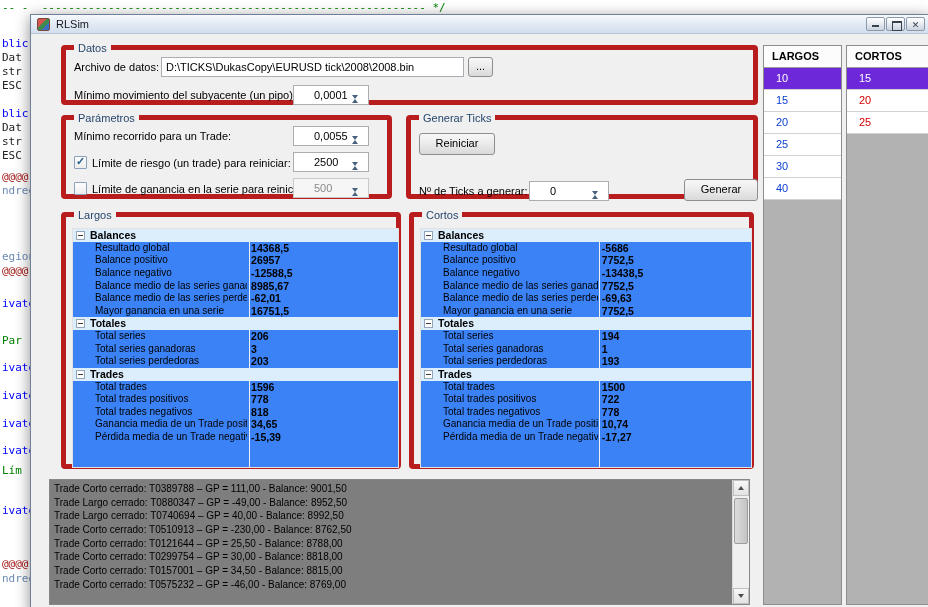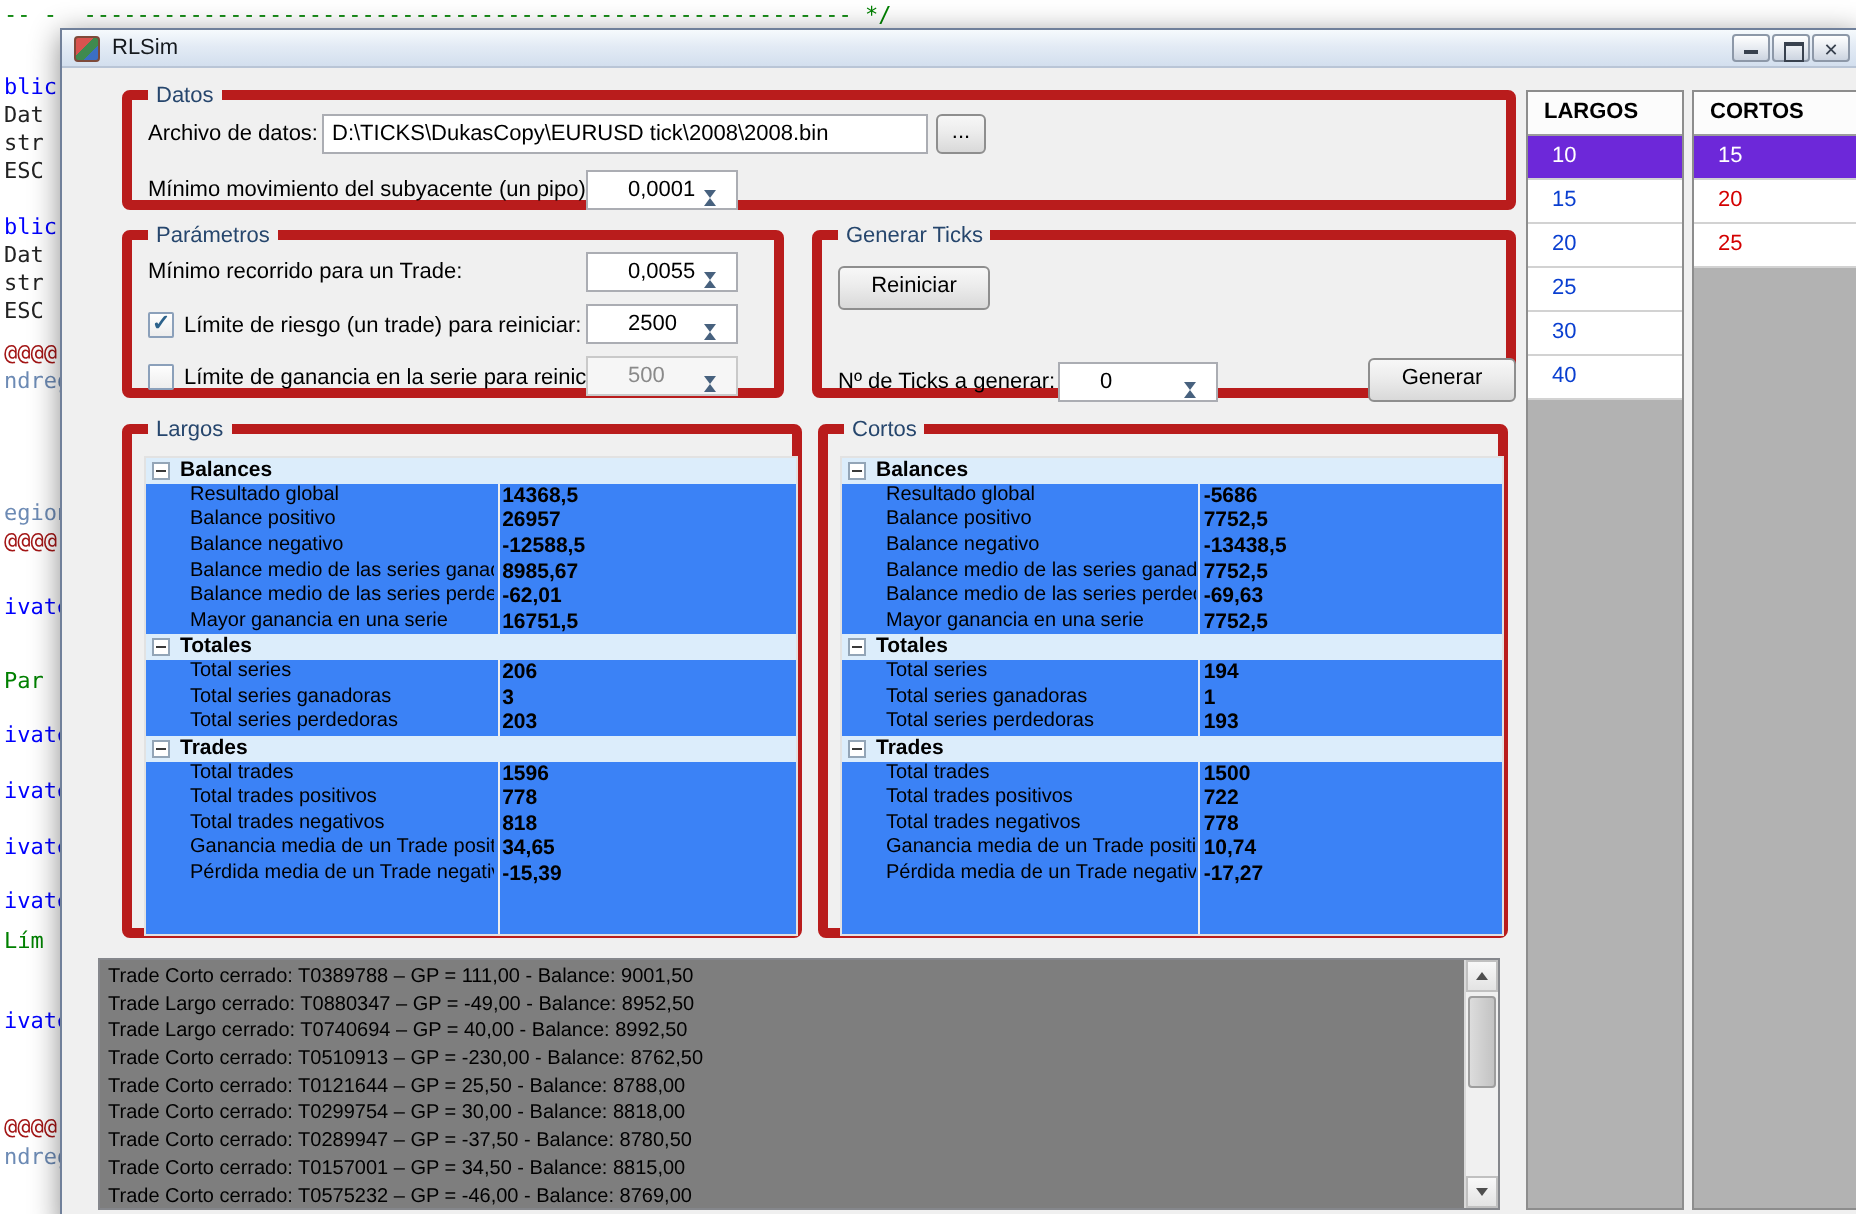--- a/index.html
+++ b/index.html
@@ -339,21 +339,20 @@
       </div>
 
       <div class="log" style="left:18px; top:445px; width:701px; height:126px;">
         <div class="log-lines">
             <div class="log-line">Trade Corto cerrado: T0389788 – GP = 111,00 - Balance: 9001,50</div>
             <div class="log-line">Trade Largo cerrado: T0880347 – GP = -49,00 - Balance: 8952,50</div>
             <div class="log-line">Trade Largo cerrado: T0740694 – GP = 40,00 - Balance: 8992,50</div>
             <div class="log-line">Trade Corto cerrado: T0510913 – GP = -230,00 - Balance: 8762,50</div>
             <div class="log-line">Trade Corto cerrado: T0121644 – GP = 25,50 - Balance: 8788,00</div>
             <div class="log-line">Trade Corto cerrado: T0299754 – GP = 30,00 - Balance: 8818,00</div>
-            <div class="log-line">Trade Corto cerrado: T0289947 – GP = -37,50 - Balance: 8780,50</div>
             <div class="log-line">Trade Corto cerrado: T0157001 – GP = 34,50 - Balance: 8815,00</div>
             <div class="log-line">Trade Corto cerrado: T0575232 – GP = -46,00 - Balance: 8769,00</div>
           </div>
         <div class="log-scroll">
           <div class="scroll-btn sb-up">
               <i class="tri-up" style="border-bottom-color:#4e4e4e;"></i>
             </div>
           <div class="scroll-thumb"></div>
           <div class="scroll-btn sb-dn">
               <i class="tri-dn" style="border-top-color:#4e4e4e;"></i>

